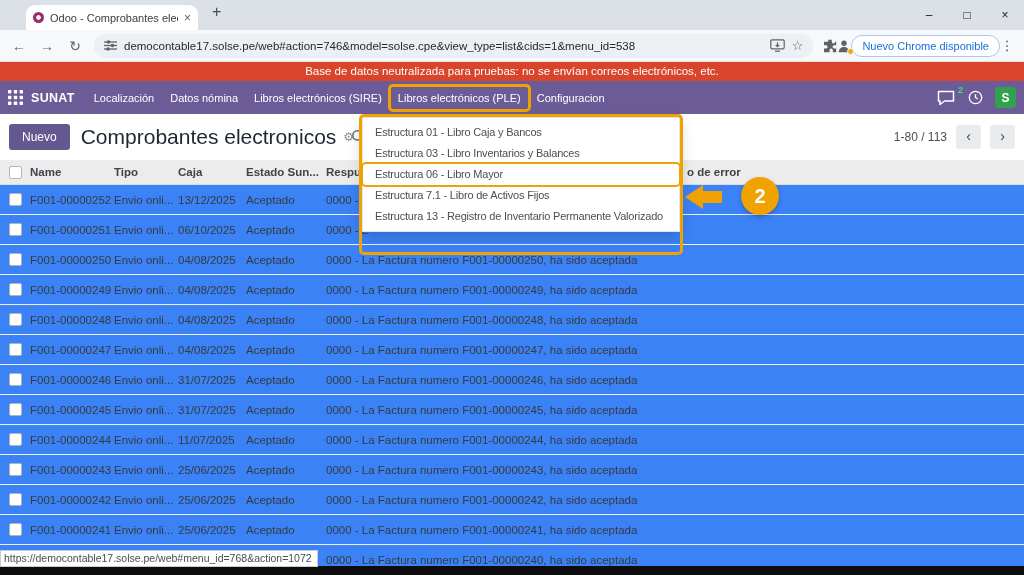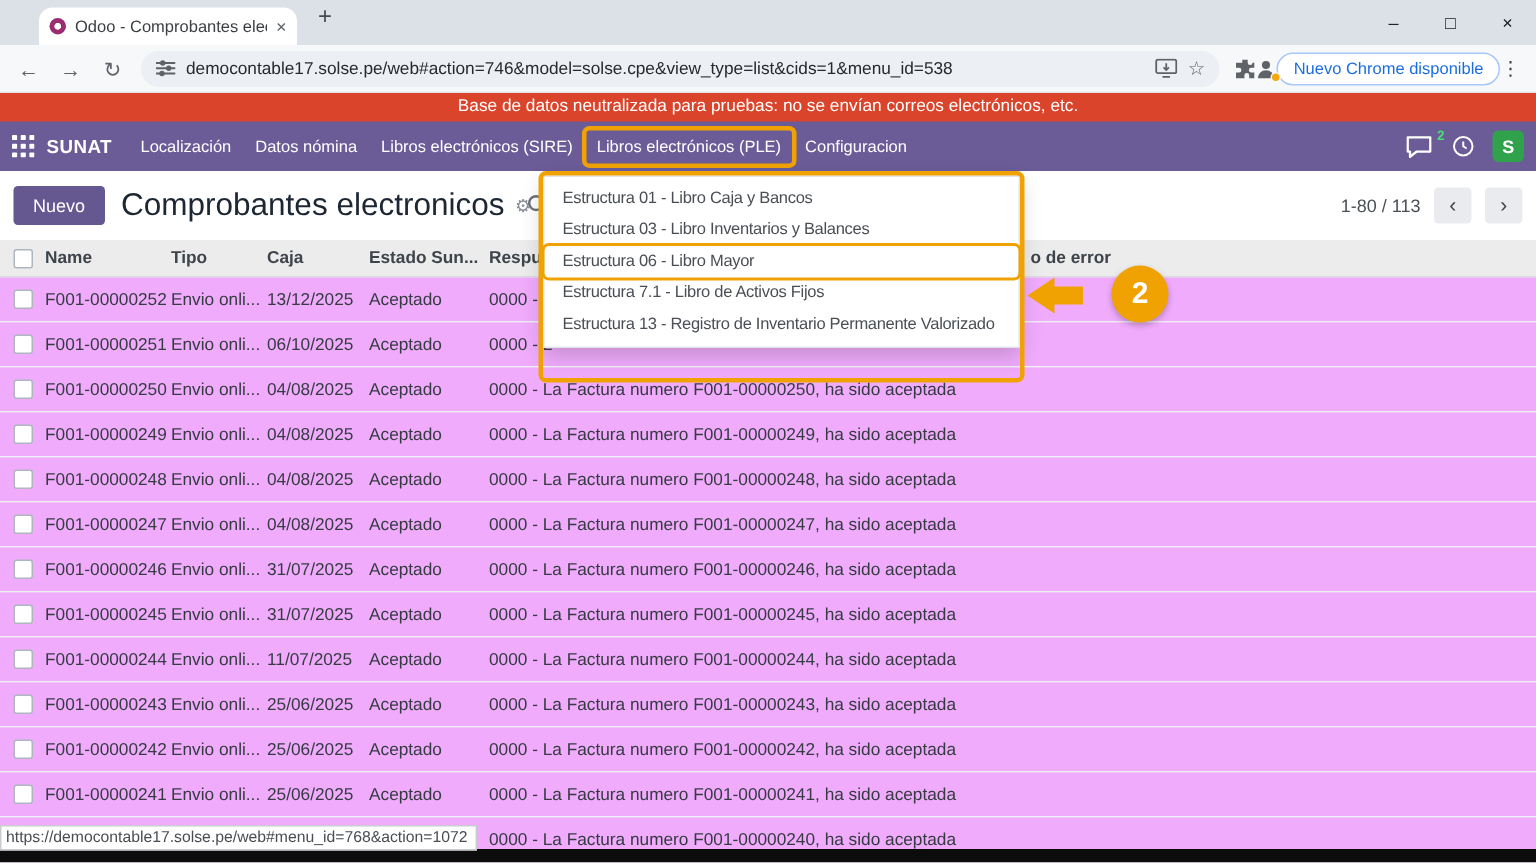--- a/index.html
+++ b/index.html
@@ -62,21 +62,21 @@
   .search-glass{position:absolute;left:351px;top:15px}
   .pager{margin-left:auto;display:flex;align-items:center;gap:9px}
   .pager-text{font-size:12px;color:#4a5056}
   .pg{width:25px;height:24px;background:#e9ebee;border-radius:3px;text-align:center;line-height:23px;
        font-size:14px;color:#3e4348}
 
   
   .table{position:absolute;top:160px;left:0;right:0;bottom:0;overflow:hidden}
   .thead,.trow{display:grid;grid-template-columns:30px 84px 64px 68px 80px 361px 1fr;align-items:center}
   .thead{height:25px;background:#ececec;border-bottom:1px solid #d9dbde;font-size:11.5px;font-weight:bold;color:#3f444b}
-  .trow{height:30px;border-bottom:1px solid #edeff1;font-size:11.5px;color:#353b41;background:#f0abfc}
+  .trow{height:30px;border-bottom:1px solid #edeff1;font-size:11.5px;color:#353b41;background:#3b82f6}
   .cbcell{display:flex;align-items:center;padding-left:9px}
   .cb{width:13px;height:13px;border:1px solid #b0b6bd;border-radius:2px;background:#fff}
   .cell{overflow:hidden;white-space:nowrap;padding-right:8px}
 
   
   .dropdown{position:absolute;left:362px;top:117px;width:318px;background:#fff;border:1px solid #e2e4e8;
        box-shadow:0 5px 14px rgba(0,0,0,.18);padding:4px 0;z-index:40}
   .dd-item{height:21px;line-height:21px;padding:0 12px;font-size:11px;letter-spacing:-0.2px;color:#4a4f55;white-space:nowrap}
   .dd-item.hl{box-shadow:0 0 0 2px var(--accent,#f0a202);border-radius:3px}
 

